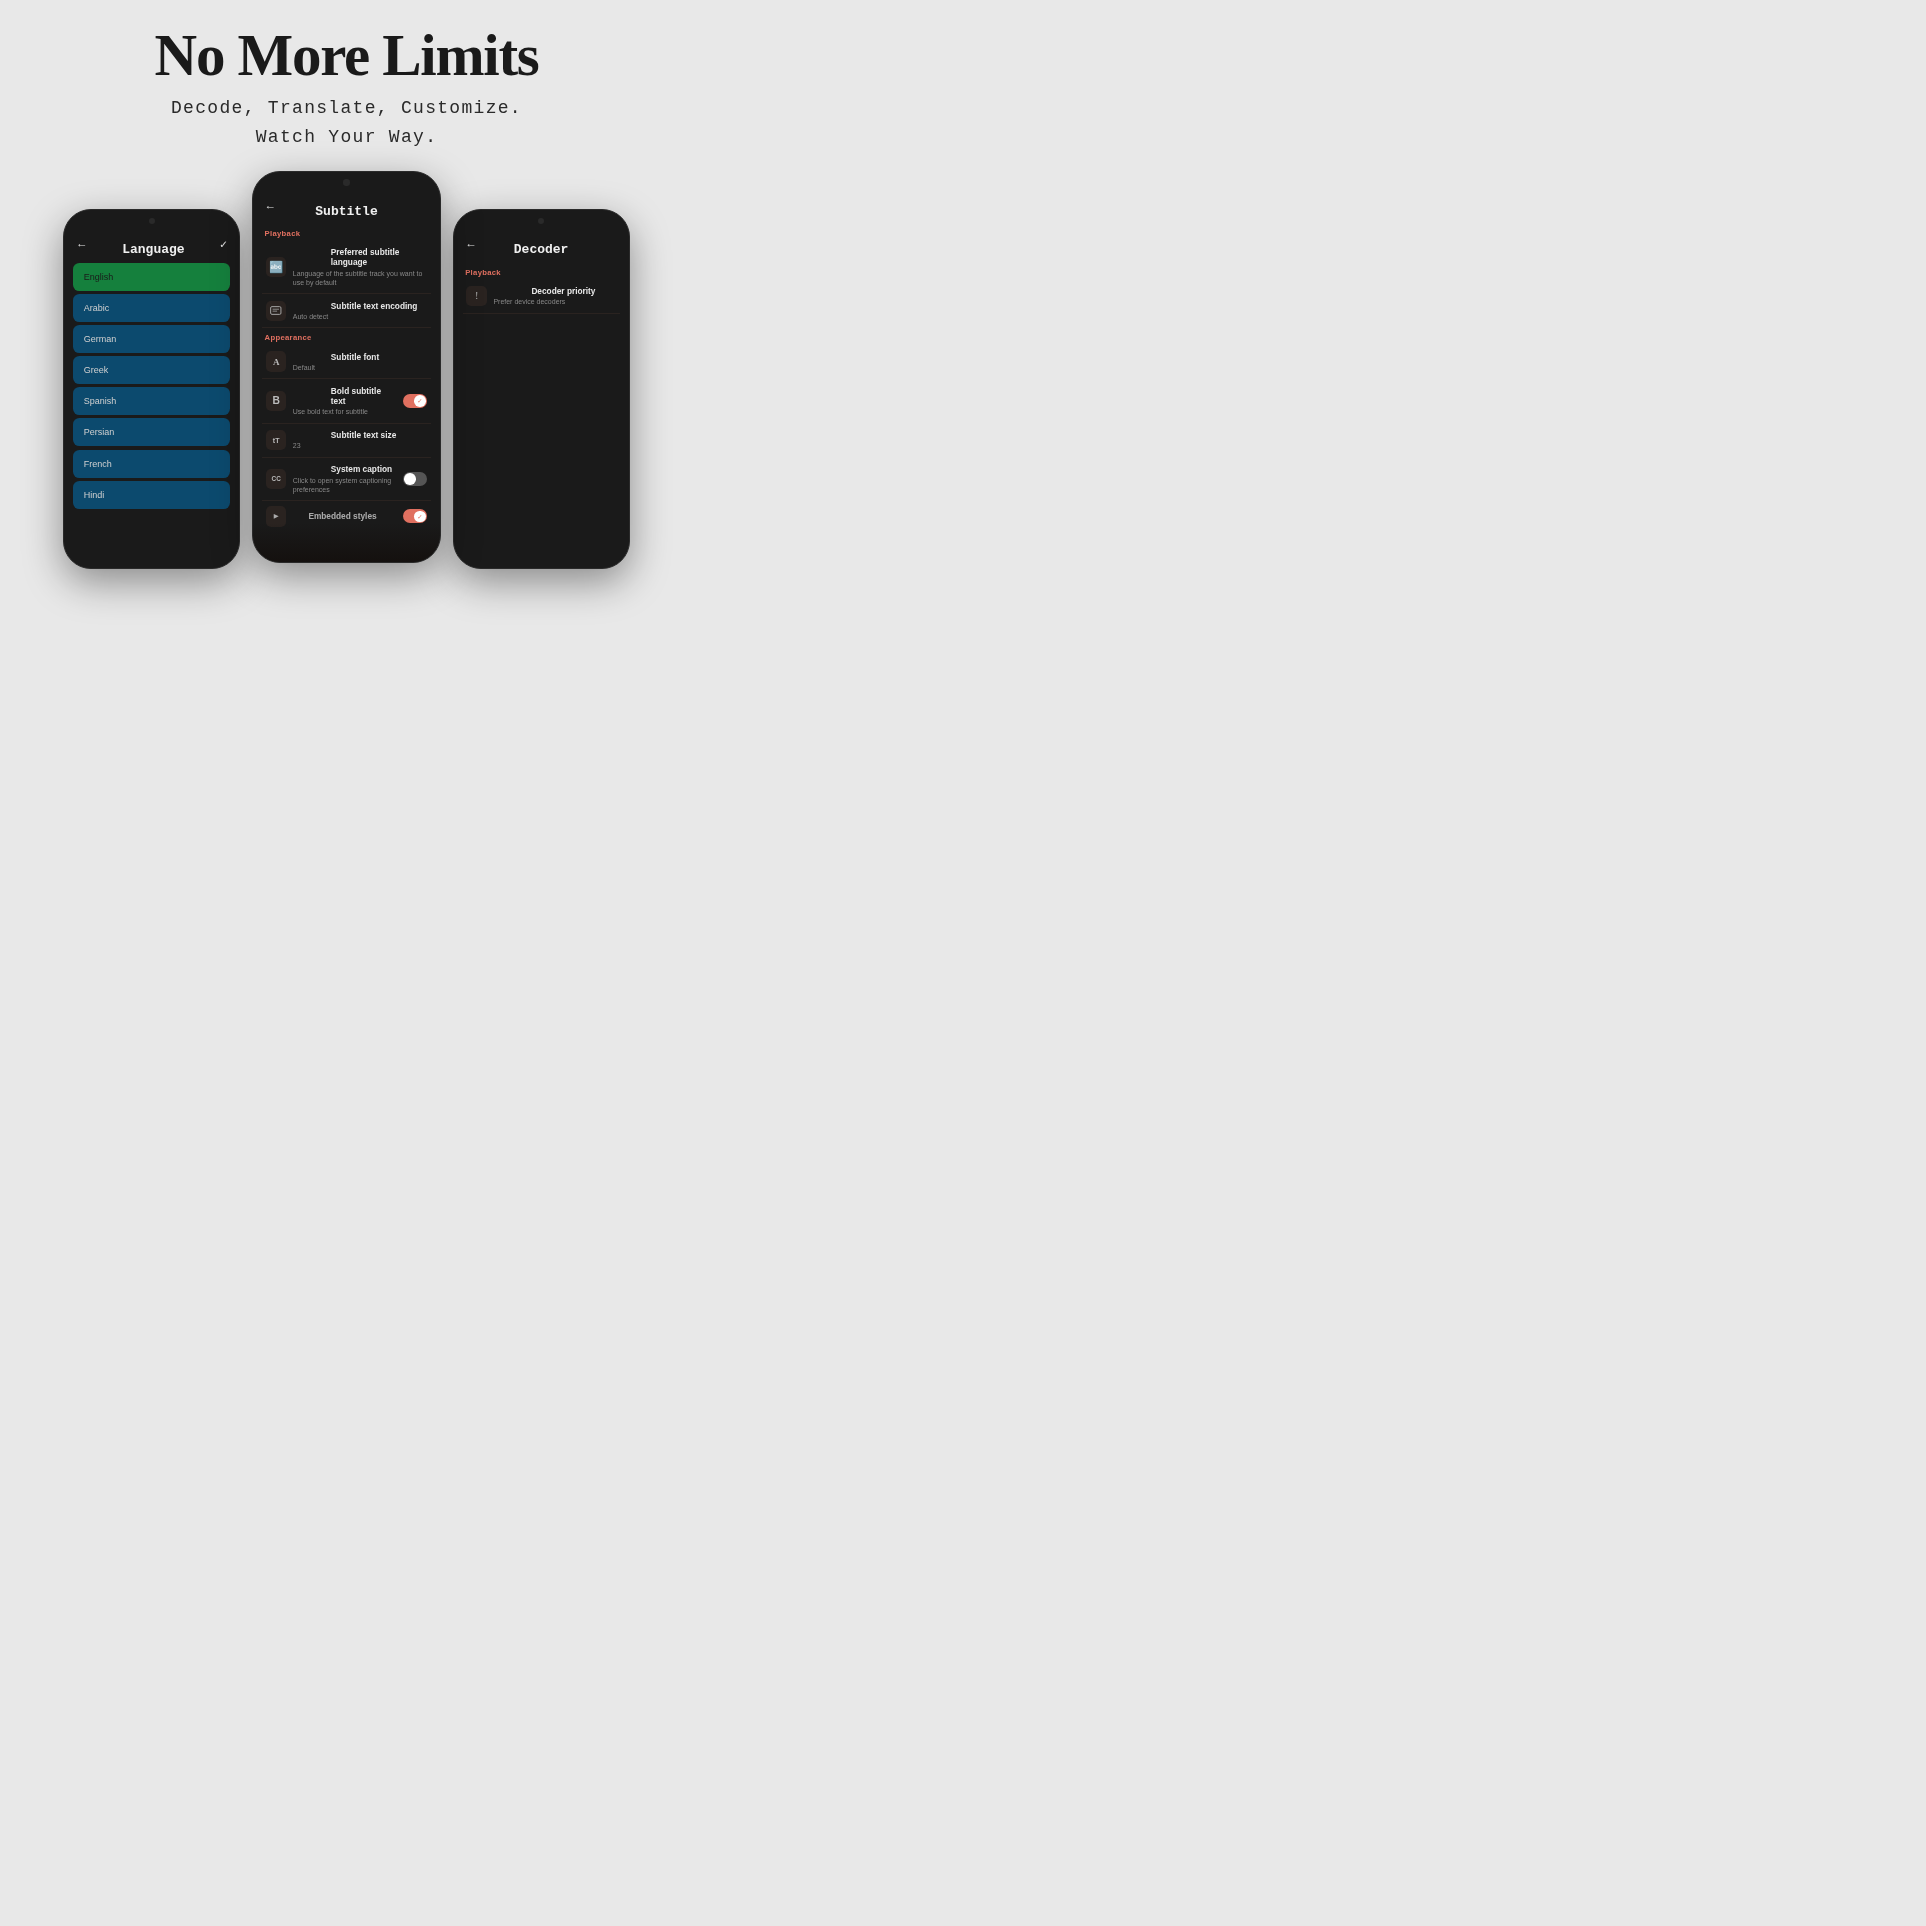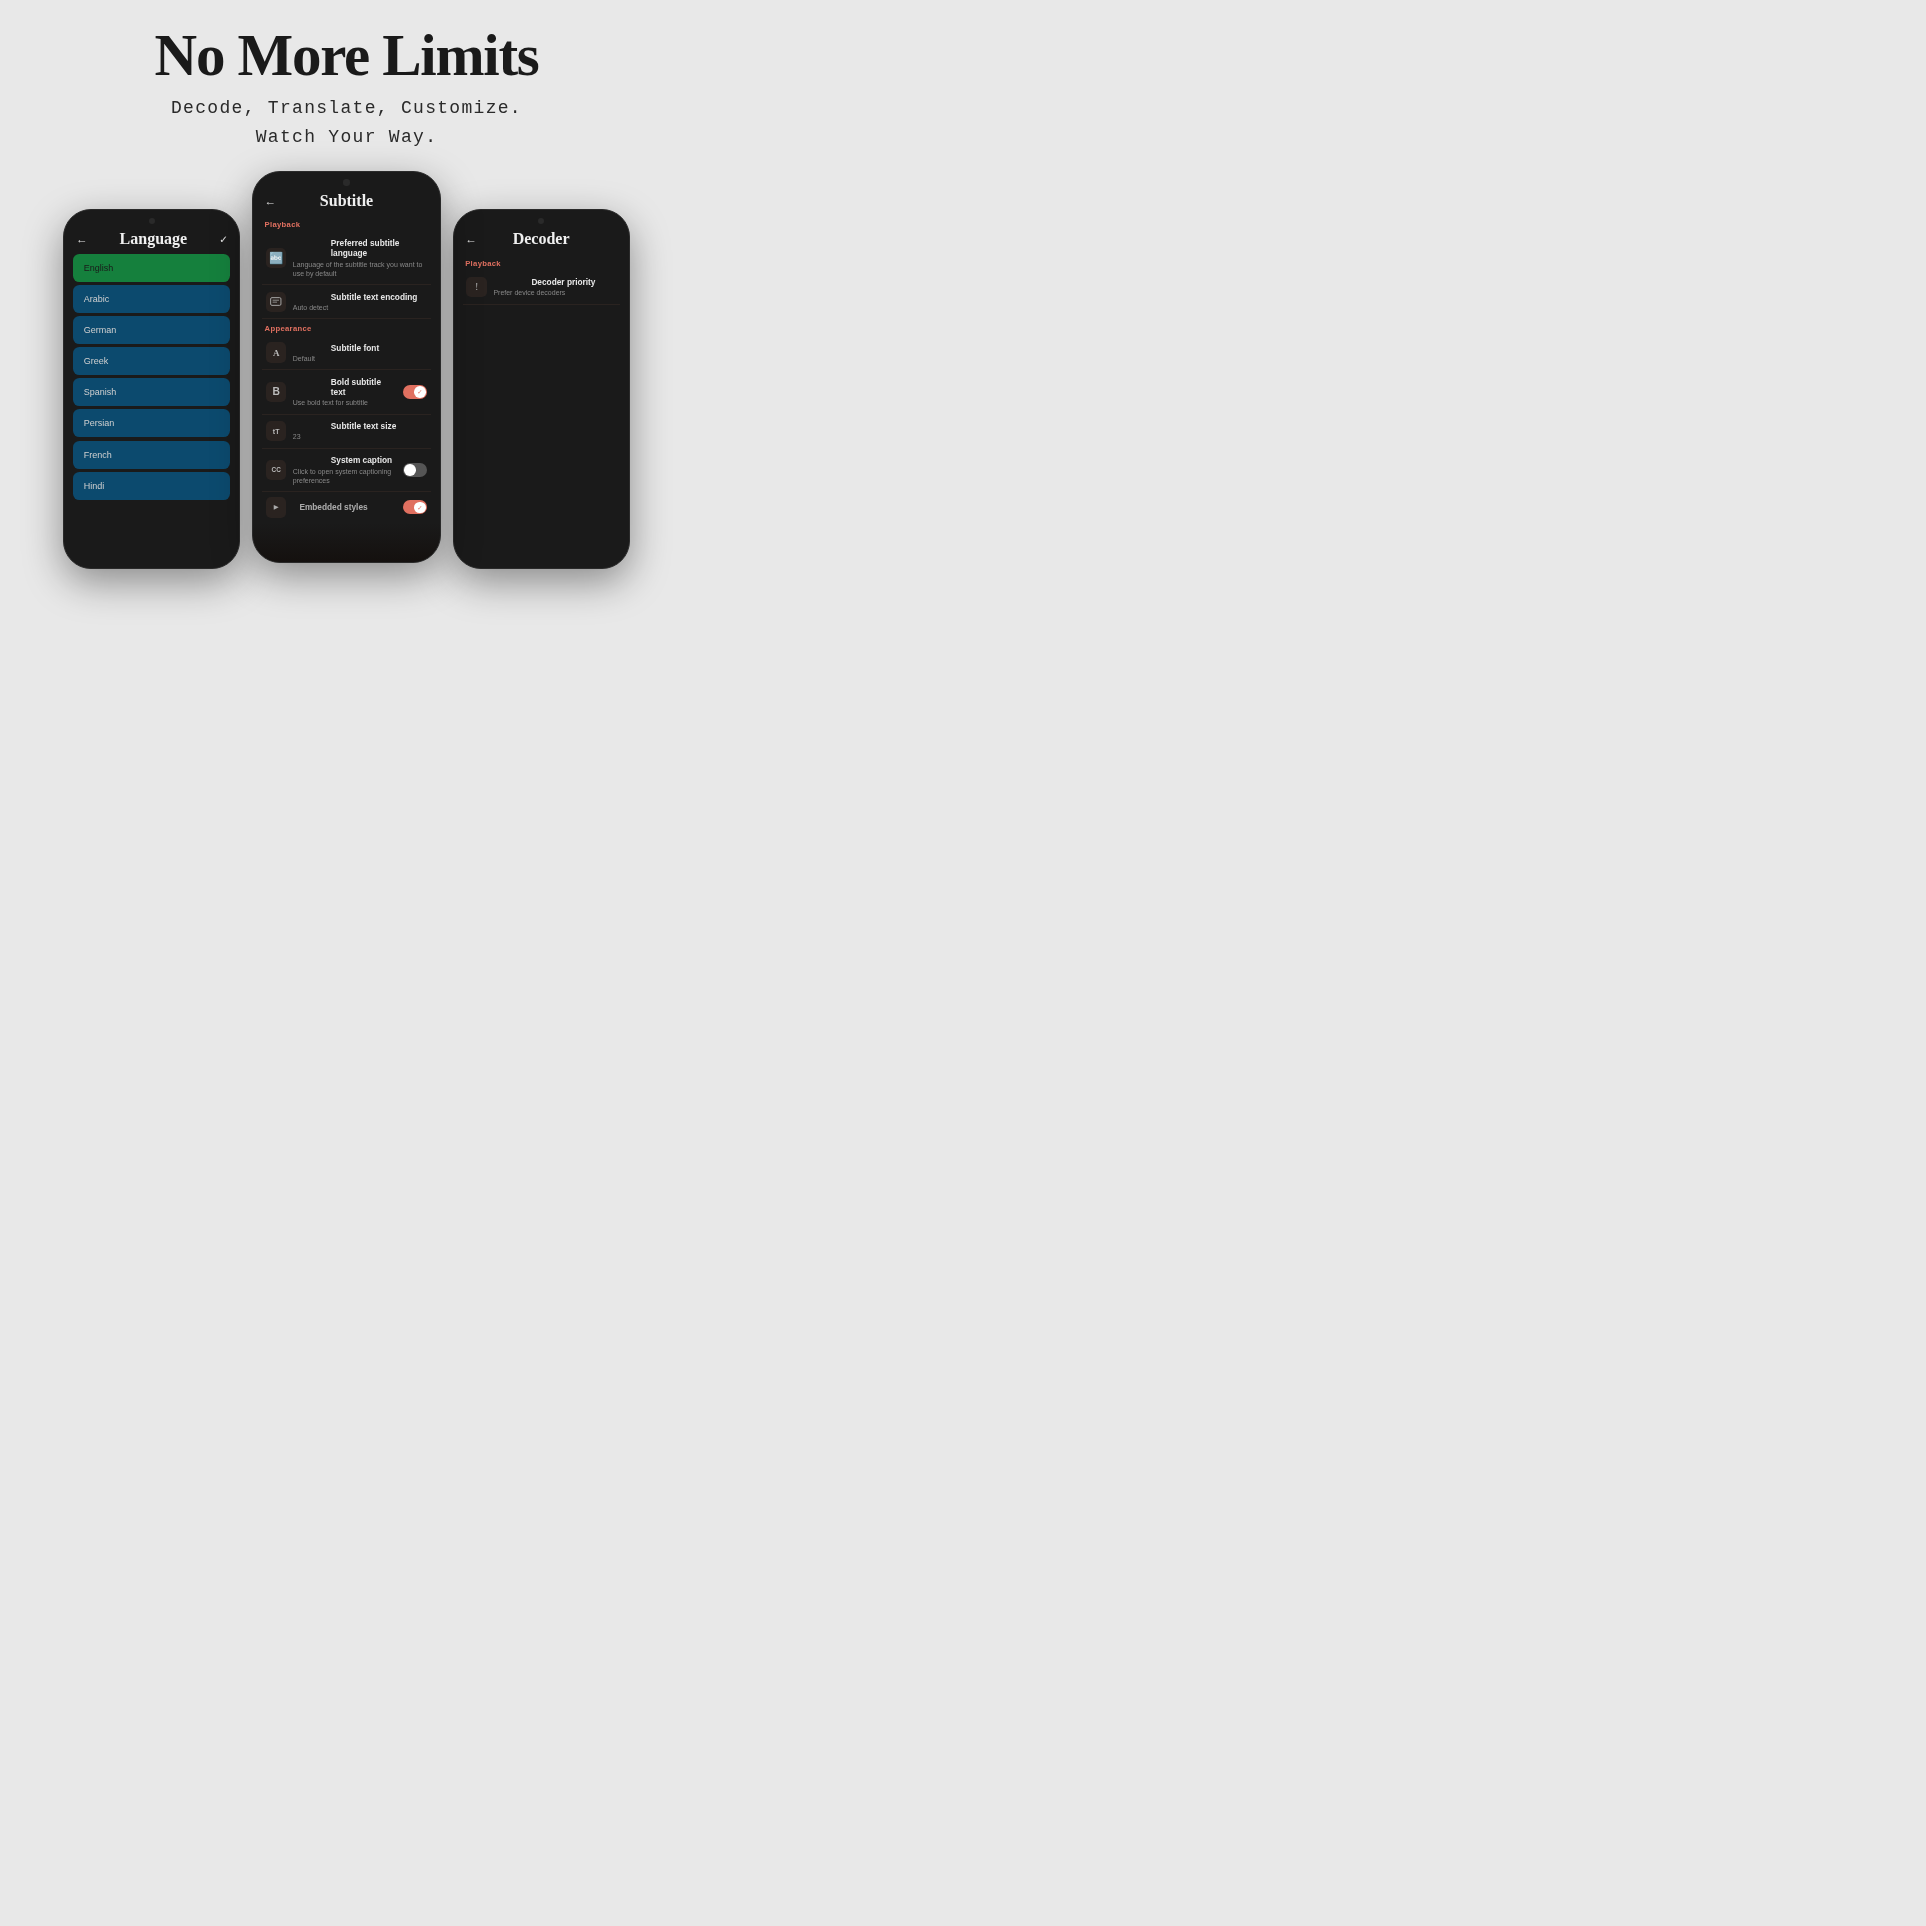--- a/index.html
+++ b/index.html
@@ -111,23 +111,24 @@
 
     .back-arrow {
       color: #e0e0e0;
       font-size: 11.6px;
       display: flex;
       align-items: center;
     }
 
     .screen-title {
       color: #f0f0f0;
-      font-size: 16px;
+      font-size: 13px;
       font-weight: 600;
-      font-family: Liberation Serif, serif;
+      font-family: Liberation Mono, monospace;
+      margin-top: 12px;
     }
 
     .check-icon {
       color: #e0e0e0;
       font-size: 10.3px;
     }
 
     .lang-list {
       display: flex;
       flex-direction: column;
@@ -330,21 +331,21 @@
       right: 0;
       height: 39px;
       background: linear-gradient(to bottom, transparent, rgba(20,16,14,0.95));
       pointer-events: none;
       z-index: 10;
     }
 
     .partial-item {
       display: flex;
       align-items: center;
-      gap: 13px;
+      gap: 22px;
       padding: 5.1px 3.9px;
       position: relative;
     }
 
     .partial-text {
       color: #e8e8e8;
       font-size: 8.3px;
       font-weight: 600;
       font-family: sans-serif;
       opacity: 0.7;

